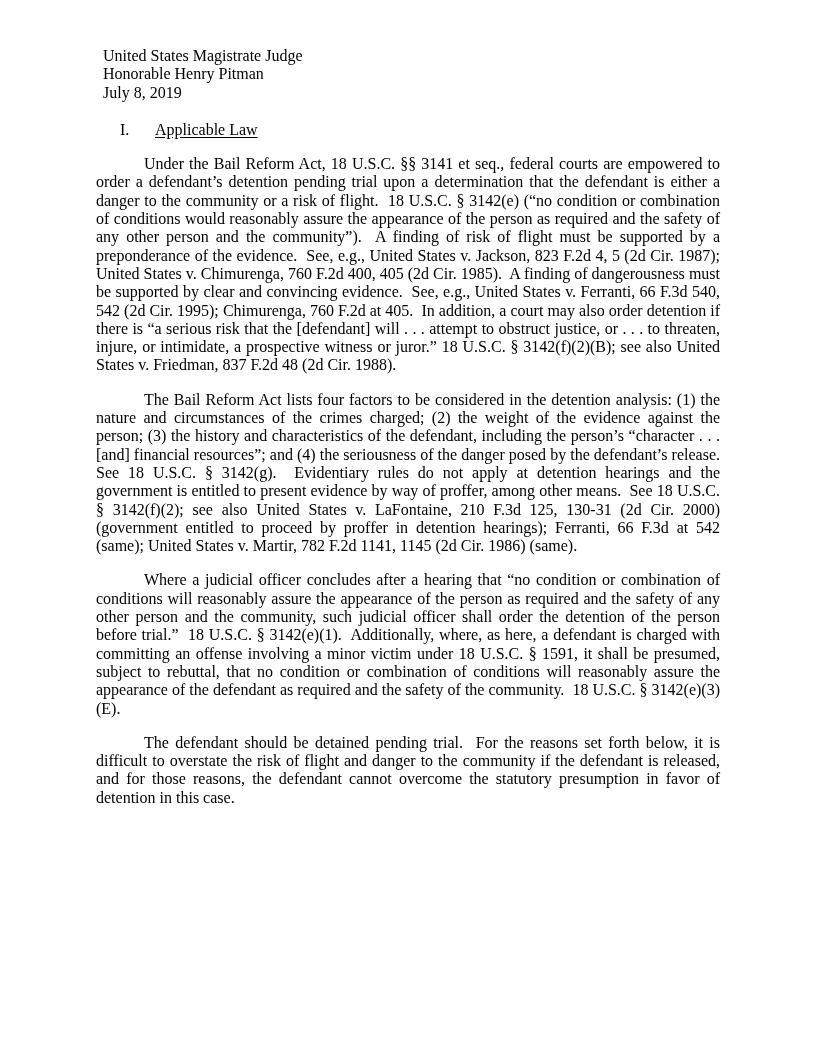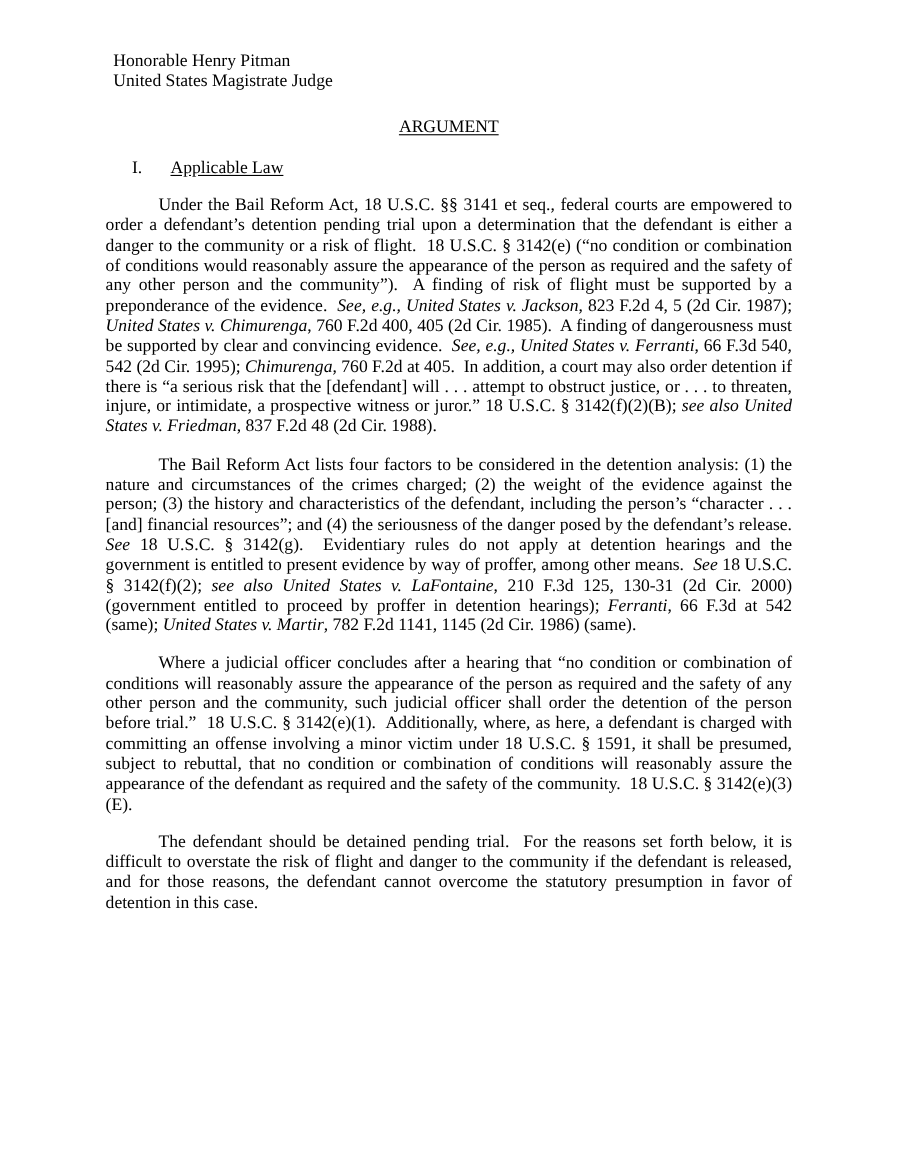--- a/index.html
+++ b/index.html
@@ -19,35 +19,33 @@
   .hline { white-space: nowrap; }
   .arg-heading { margin-top: 23px; text-align: center; }
   .sec-heading { margin-top: 19px; }
   .sec-num { display: inline-block; margin-left: 24px; width: 35px; }
   .u { text-decoration: underline; text-underline-offset: 2px; }
   .body-para {
     margin: 16px 0 0 0;
     text-align: justify;
     text-indent: 48px;
   }
-  .italic { font-style: italic; }
+  .italic { }
 </style>
 </head>
 <body>
 
 <div class="page">
 
   <div class="letter-header">
+    <div class="hline">United States Magistrate Judge</div>
     <div class="hline">Honorable Henry Pitman</div>
-    <div class="hline">United States Magistrate Judge</div>
+    <div class="hline">July 8, 2019</div>
   </div>
 
-  <div class="arg-heading">
-    <span class="u">ARGUMENT</span>
-  </div>
 
   <div class="sec-heading">
     <span class="sec-num">I.</span><span class="sec-title u">Applicable Law</span>
   </div>
 
   <p class="body-para"><span>Under the Bail Reform Act, 18 U.S.C. §§ 3141 et seq., federal courts are empowered to order a defendant’s detention pending trial upon a determination that the defendant is either a danger to the community or a risk of flight.&nbsp; 18 U.S.C. § 3142(e) (“no condition or combination of conditions would reasonably assure the appearance of the person as required and the safety of any other person and the community”).&nbsp; A finding of risk of flight must be supported by a preponderance of the evidence.&nbsp; </span><span class="italic">See, e.g., United States v. Jackson</span><span>, 823 F.2d 4, 5 (2d Cir. 1987); </span><span class="italic">United States v. Chimurenga</span><span>, 760 F.2d 400, 405 (2d Cir. 1985).&nbsp; A finding of dangerousness must be supported by clear and convincing evidence.&nbsp; </span><span class="italic">See, e.g., United States v. Ferranti</span><span>, 66 F.3d 540, 542 (2d Cir. 1995); </span><span class="italic">Chimurenga</span><span>, 760 F.2d at 405.&nbsp; In addition, a court may also order detention if there is “a serious risk that the [defendant] will . . . attempt to obstruct justice, or . . . to threaten, injure, or intimidate, a prospective witness or juror.” 18 U.S.C. § 3142(f)(2)(B); </span><span class="italic">see also United States v. Friedman</span><span>, 837 F.2d 48 (2d Cir. 1988).</span></p>
 
   <p class="body-para"><span>The Bail Reform Act lists four factors to be considered in the detention analysis: (1) the nature and circumstances of the crimes charged; (2) the weight of the evidence against the person; (3) the history and characteristics of the defendant, including the person’s “character . . . [and] financial resources”; and (4) the seriousness of the danger posed by the defendant’s release. </span><span class="italic">See</span><span> 18 U.S.C. § 3142(g).&nbsp; Evidentiary rules do not apply at detention hearings and the government is entitled to present evidence by way of proffer, among other means.&nbsp; </span><span class="italic">See</span><span> 18 U.S.C. § 3142(f)(2); </span><span class="italic">see also United States v. LaFontaine</span><span>, 210 F.3d 125, 130-31 (2d Cir. 2000) (government entitled to proceed by proffer in detention hearings); </span><span class="italic">Ferranti</span><span>, 66 F.3d at 542 (same); </span><span class="italic">United States v. Martir</span><span>, 782 F.2d 1141, 1145 (2d Cir. 1986) (same).</span></p>
 
   <p class="body-para"><span>Where a judicial officer concludes after a hearing that “no condition or combination of conditions will reasonably assure the appearance of the person as required and the safety of any other person and the community, such judicial officer shall order the detention of the person before trial.”&nbsp; 18 U.S.C. § 3142(e)(1).&nbsp; Additionally, where, as here, a defendant is charged with committing an offense involving a minor victim under 18 U.S.C. § 1591, it shall be presumed, subject to rebuttal, that no condition or combination of conditions will reasonably assure the appearance of the defendant as required and the safety of the community.&nbsp; 18 U.S.C. § 3142(e)(3)(E).</span></p>

